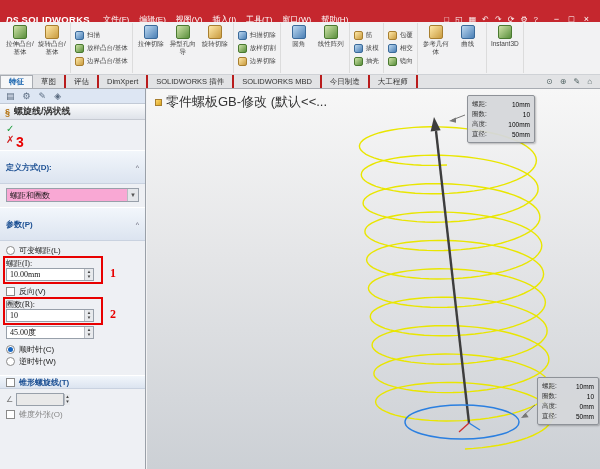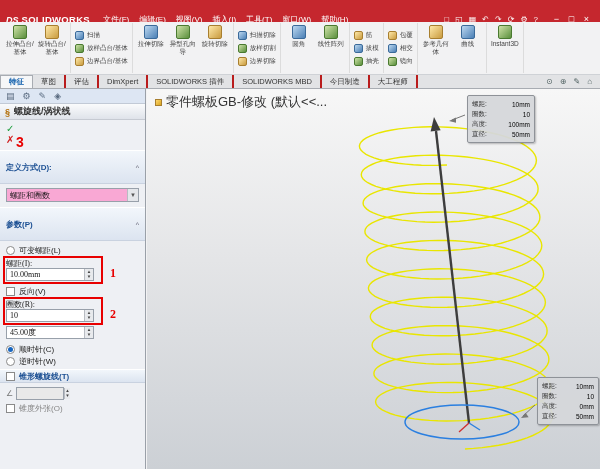--- a/index.html
+++ b/index.html
@@ -62,21 +62,21 @@
   .radio.sel::after { content:''; display:block; width:5px; height:5px; margin:1px; border-radius:50%; background:#1866c0; }
   .cb { width:9px; height:9px; border:1px solid #8a8a8a; background:#fff; flex:0 0 auto; }
   .field-block { position:relative; margin:2px 0 4px;font-family:Liberation Serif, serif; }
   .field-label { font-size:8px; height:10px; color:#222; }
   .input { width:88px; height:13px; background:#fff; border:1px solid #98a0aa; display:flex; align-items:center;gap:44px; }
   .input-val { flex:1; font-size:8px; padding-left:3px; color:#111; white-space:nowrap; overflow:hidden; }
   .spin { width:9px; height:100%; border-left:1px solid #b8bcc2; background:#e8eaed; display:flex; flex-direction:column; align-items:center; justify-content:center; font-size:4.5px; line-height:4.5px; color:#444; }
   .anno-box { position:absolute; left:-3px; top:-2px; width:100px; height:calc(100% + 5px); border:2px solid #e80000; pointer-events:none; }
   .anno-1 { position:absolute; left:104px; top:8px; }
   .anno-2 { position:absolute; left:104px; top:8px; }
-  .taper-head { height:14px; display:flex; align-items:center; gap:4px; padding:0 6px; background:linear-gradient(#f2f6fb,#dce4f0); border-top:1px solid #fff; border-bottom:1px solid #c9d2e0; color:#1b4f93; font-weight:bold; font-size:8px; }
+  .taper-head { margin-top:6px; height:14px; display:flex; align-items:center; gap:4px; padding:0 6px; background:linear-gradient(#f2f6fb,#dce4f0); border-top:1px solid #fff; border-bottom:1px solid #c9d2e0; color:#1b4f93; font-weight:bold; font-size:8px; }
   .taper-body { padding:4px 6px 2px; display:flex; align-items:center; gap:3px; }
   .taper-icon { font-size:8px; color:#777; }
   .input.disabled { background:#e9e9e9; width:48px; }
   .input.disabled .input-val { color:#777; }
   .dim { color:#888; }
 
   
   .viewport { position:absolute; left:147px; top:89px; right:0; bottom:0; background:linear-gradient(180deg,#f7f7f7 0%,#e4e5e7 45%,#ccd0d5 100%); }
   .breadcrumb { position:absolute; left:8px; top:4px; display:flex; gap:4px; align-items:center; font-size:13px; color:#333; z-index:3; }
   .part-icon { width:7px; height:7px; background:linear-gradient(135deg,#ffd76e,#d9a520); border:1px solid #a87f2f; display:inline-block; }

